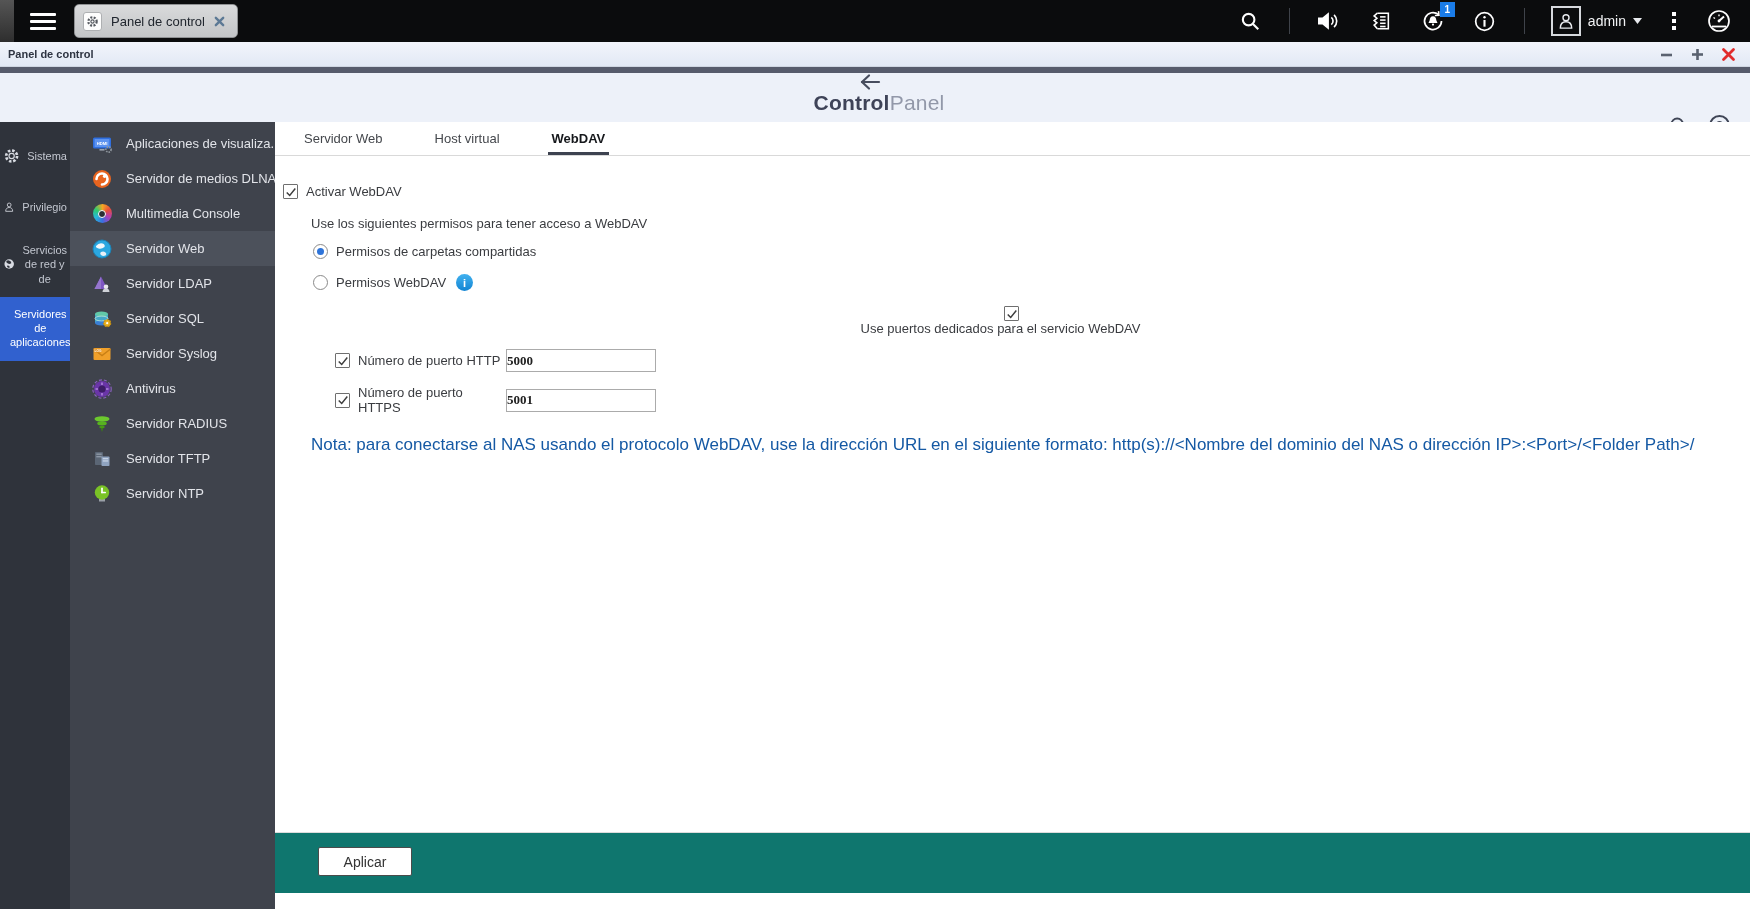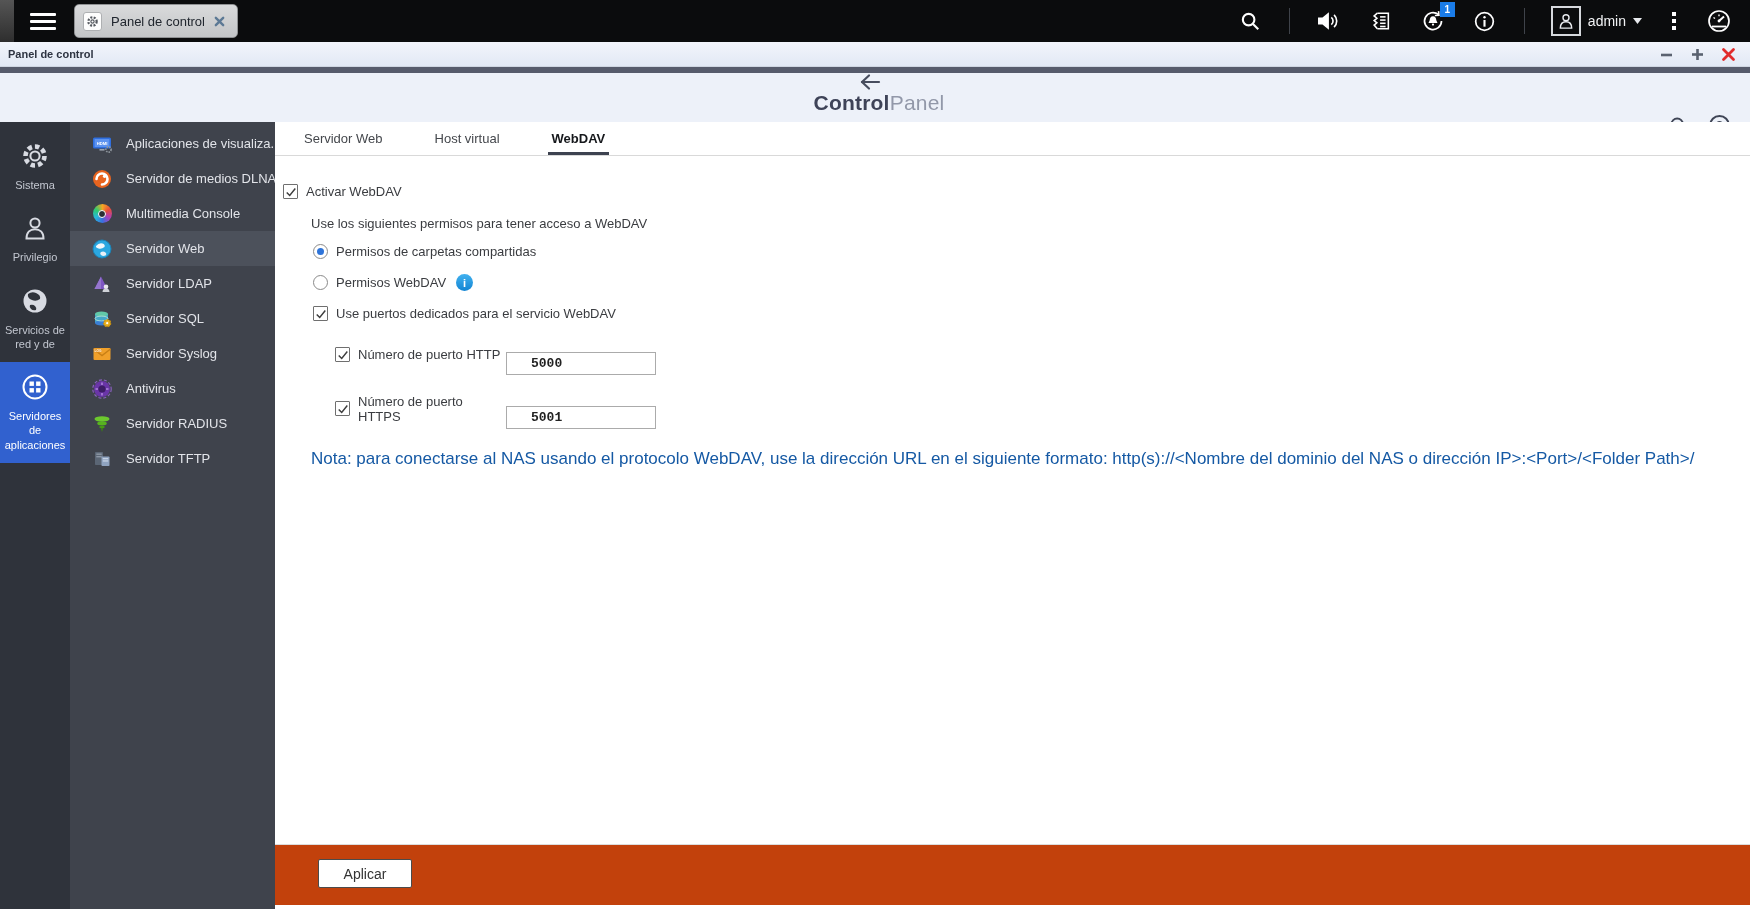--- a/index.html
+++ b/index.html
@@ -38,21 +38,21 @@
   .app-title .t-light { font-weight:normal; color:#9298a9; }
   .header-right { margin-left:auto; display:flex; align-items:center; gap:20px; }
   .hdr-icon { cursor:pointer; display:flex; align-items:center; justify-content:center; }
   .help-circle { width:21px; height:21px; border:2px solid #3f4556; border-radius:50%; color:#3f4556; font-size:13px; font-weight:bold; display:flex; align-items:center; justify-content:center; }
 
   
   .body-wrap { display:flex; height:787px; }
 
   
   .rail { width:70px; background:#2f333b; flex:0 0 auto; padding-top:9px; }
-  .rail-item { padding:10px 3px 11px; display:flex; flex-direction:column; align-items:center; gap:7px; cursor:pointer; }
+  .rail-item { padding:10px 3px 11px; display:flex; align-items:center; gap:7px; cursor:pointer; }
   .rail-item .rail-label { font-size:11px; color:#c3c7d0; text-align:center; line-height:1.3; }
   .rail-item.selected { background:#3161cf; }
   .rail-item.selected .rail-label { color:#fff; }
 
   
   .applist { width:205px; background:#3f434c; flex:0 0 auto; padding-top:4px; }
   .app-row { height:35px; display:flex; align-items:center; gap:14px; padding-left:22px; cursor:pointer; }
   .app-row.selected { background:#4c515b; }
   .app-row .app-label { font-size:13px; color:#e2e4e9; white-space:nowrap; }
   .app-ico { width:20px; height:20px; flex:0 0 auto; display:flex; align-items:center; justify-content:center; }
@@ -65,25 +65,25 @@
 
   .settings { padding:28px 40px 0 8px; font-size:13px; color:#3a3c40; }
   .frow { display:flex; align-items:center; margin-bottom:13px; }
   .checkbox { width:15px; height:15px; background:#fff; border:1px solid #6f6f6f; border-radius:1px; display:flex; align-items:center; justify-content:center; flex:0 0 auto; cursor:pointer; }
   .radio { width:15px; height:15px; border:1px solid #8a8a8a; border-radius:50%; background:#fff; display:flex; align-items:center; justify-content:center; flex:0 0 auto; cursor:pointer; }
   .radio .dot { width:7px; height:7px; border-radius:50%; background:#2e74d9; }
   .lbl { margin-left:8px; cursor:default; }
   .ind-1 { margin-left:30px; }
   .ind-2 { margin-left:52px; }
   .port-label { width:148px; }
-  .port-input { width:150px; height:23px; border:1px solid #ababab; font-family:Liberation Mono, monospace; font-size:13px; font-weight:bold; color:#222; padding:0 24px;margin-top:18px; }
+  .port-input { width:150px; height:23px; border:1px solid #ababab; font-family:Liberation Serif, serif; font-size:13px; font-weight:bold; color:#222; padding:0 0; }
   .info-badge { width:17px; height:17px; border-radius:50%; background:linear-gradient(#41b1ef,#1385d3); color:#fff; display:flex; align-items:center; justify-content:center; margin-left:10px; font-size:11px; font-weight:bold; font-style:normal; cursor:pointer; }
   .note { margin-top:20px; margin-left:28px; font-size:17px; color:#1559a4; }
 
-  .footer-bar { position:absolute; left:0; right:0; bottom:4px; height:61px; background:#c2410c; border-top:1px solid #dcdcdc; }
+  .footer-bar { position:absolute; left:0; right:0; bottom:16px; height:61px; background:#0f766e; border-top:1px solid #dcdcdc; }
   .apply-btn { position:absolute; left:43px; top:14px; width:94px; height:29px; background:#fff; border:1px solid #4b4b4b; border-radius:2px; font-family:"Liberation Sans",sans-serif; font-size:14px; color:#333; cursor:pointer; }
 
   svg { display:block; }
 </style>
 </head>
 <body>
 
 <div class="topbar">
   <div class="desktop-edge"></div>
   <div class="hamburger">
@@ -363,20 +363,31 @@
             <rect x="3" y="3" width="8" height="13" rx="0.8" fill="#5b6675"></rect>
             <rect x="4.3" y="4.5" width="5.4" height="1.4" fill="#8d97a5"></rect>
             <rect x="4.3" y="7" width="5.4" height="1.4" fill="#8d97a5"></rect>
             <rect x="9.5" y="7.5" width="8" height="9.5" rx="0.8" fill="#8fa3c0"></rect>
             <rect x="10.8" y="9" width="5.4" height="1.3" fill="#c5d2e4"></rect>
             <rect x="10.8" y="11.3" width="5.4" height="1.3" fill="#c5d2e4"></rect>
           </svg>
         </span>
       <span class="app-label">Servidor TFTP</span>
     </div>
+    <div class="app-row">
+      <span class="app-ico">
+          <svg width="20" height="20" viewBox="0 0 20 20">
+            <rect x="7" y="14.5" width="6" height="3" fill="#9aa0a8"></rect>
+            <circle cx="10" cy="8.5" r="7.2" fill="#7ac326"></circle>
+            <line x1="10" y1="8.5" x2="10" y2="4.3" stroke="#fff" stroke-width="1.7" stroke-linecap="round"></line>
+            <line x1="10" y1="8.5" x2="13.2" y2="8.5" stroke="#fff" stroke-width="1.7" stroke-linecap="round"></line>
+          </svg>
+        </span>
+      <span class="app-label">Servidor NTP</span>
+    </div>
   </div>
 
   <div class="content">
     <div class="tabstrip">
       <span class="tab">Servidor Web</span>
       <span class="tab">Host virtual</span>
       <span class="tab active">WebDAV</span>
     </div>
 
     <div class="settings">
@@ -399,21 +410,21 @@
           </span>
         <span class="lbl">Permisos de carpetas compartidas</span>
       </div>
 
       <div class="frow" style="margin-top:15px;">
         <span class="radio ind-1"></span>
         <span class="lbl">Permisos WebDAV</span>
         <i class="info-badge">i</i>
       </div>
 
-      <div class="frow" style="margin-top:15px;">
+      <div class="frow" style="margin-top:15px;flex-direction:column;">
         <span class="checkbox ind-1">
           <svg width="12" height="12" viewBox="0 0 14 14">
               <polyline points="2,7.5 5.5,11 12,3" fill="none" stroke="#3d3d3d" stroke-width="1.7"></polyline>
             </svg>
         </span>
         <span class="lbl">Use puertos dedicados para el servicio WebDAV</span>
       </div>
 
       <div class="frow" style="margin-top:13px;">
         <span class="checkbox ind-2">

